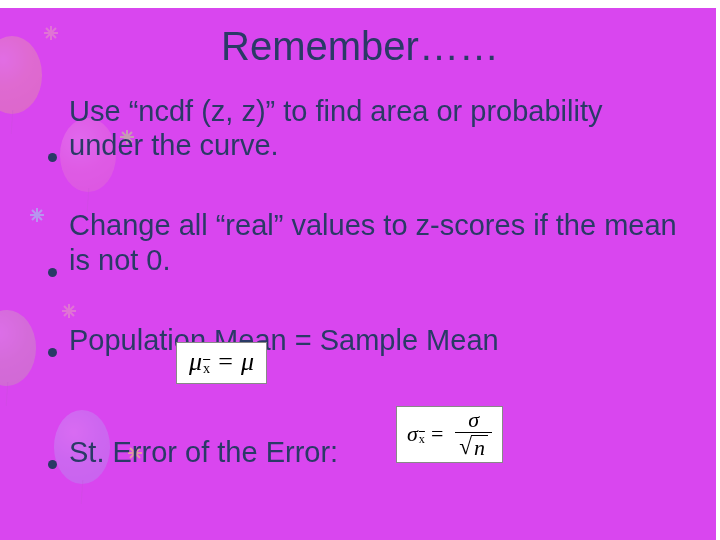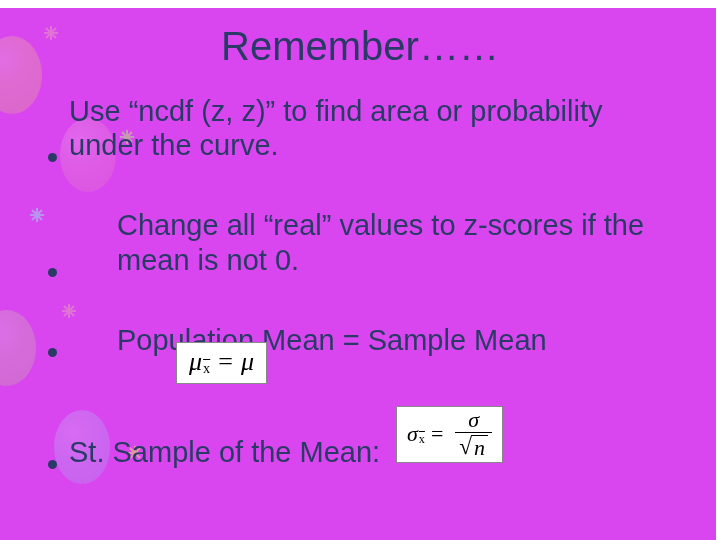--- a/index.html
+++ b/index.html
@@ -109,21 +109,21 @@
     width: 9px;
     height: 9px;
     border-radius: 50%;
     background: #2a3a66;
     margin-top: 14px;
     margin-right: 12px;
   }
   .bullet-text {
     flex: 1 1 auto;
   }
-  .gap-lg { margin-top: 46px; gap: 48px; }
+  .gap-lg { margin-top: 46px; }
   
   .formula-box {
     border: 1.2px solid #888;
     background: #fff;
     padding: 4px 12px 6px 12px;
     display: inline-flex;
     align-items: center;
     font-family: 'Times New Roman', serif;
     color: #000;
   }
@@ -229,21 +229,21 @@
       <div class="bullet-text">Change all “real” values to z-scores if the mean is not 0.</div>
     </div>
 
     <div class="bullet-row gap-lg">
       <div class="bullet-dot"></div>
       <div class="bullet-text">Population Mean = Sample Mean</div>
     </div>
 
     <div class="bullet-row" style="margin-top:78px;">
       <div class="bullet-dot"></div>
-      <div class="bullet-text">St. Sample of the Mean:</div>
+      <div class="bullet-text">St. Error of the Error:</div>
     </div>
 
   </div>
 
   <div class="formula-box formula1">
     <span class="mu">μ</span>
       <span class="sub"><span class="overline">x</span></span>
     <span class="eq">=</span>
     <span class="mu">μ</span>
   </div>

